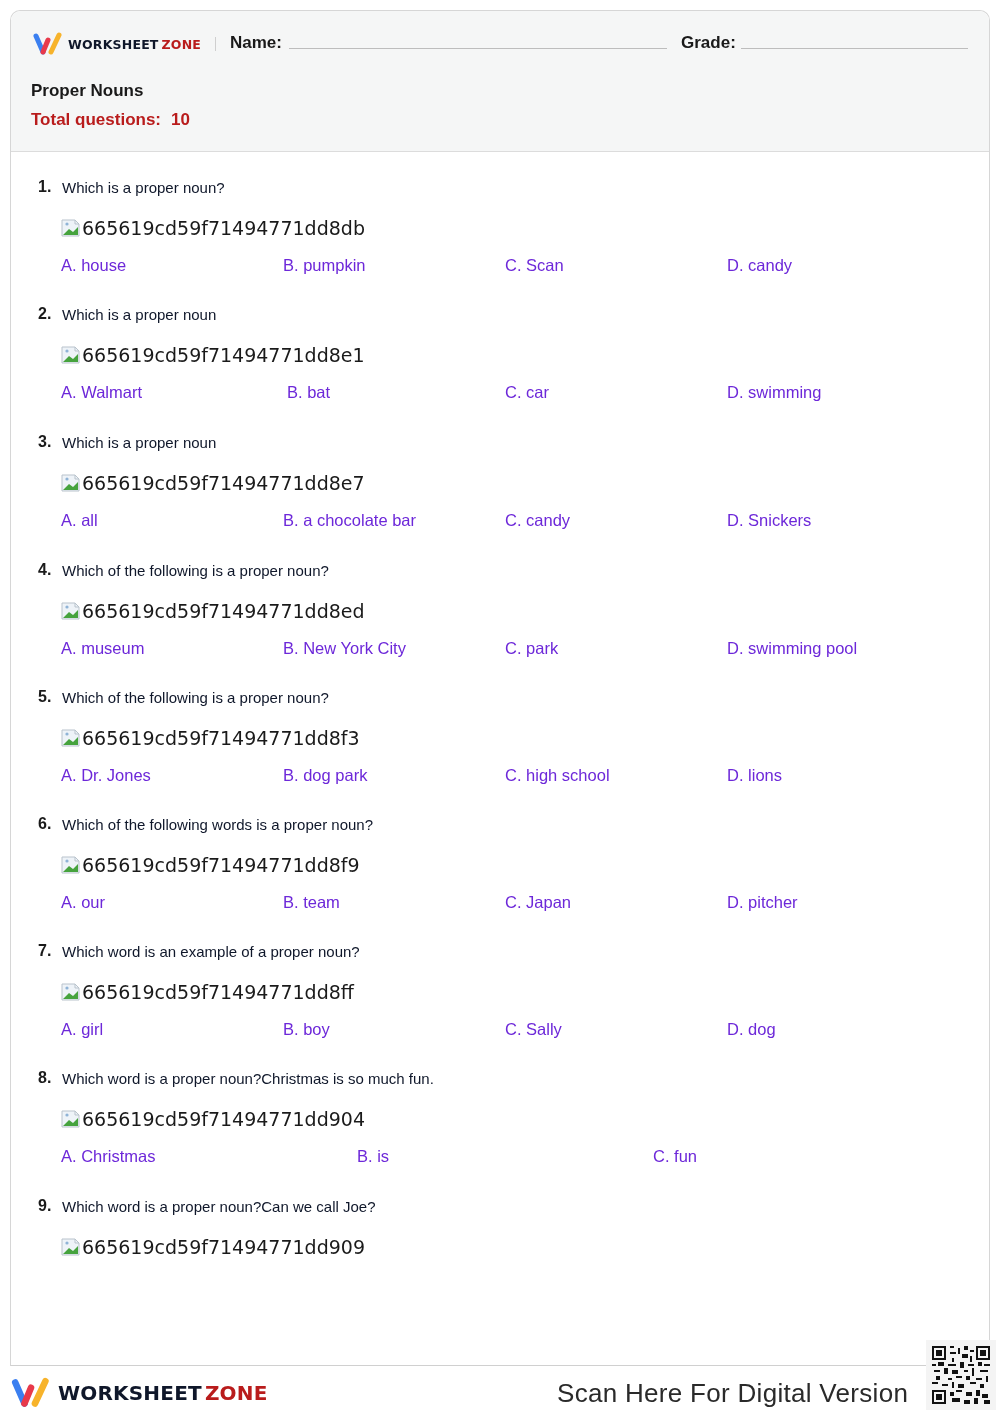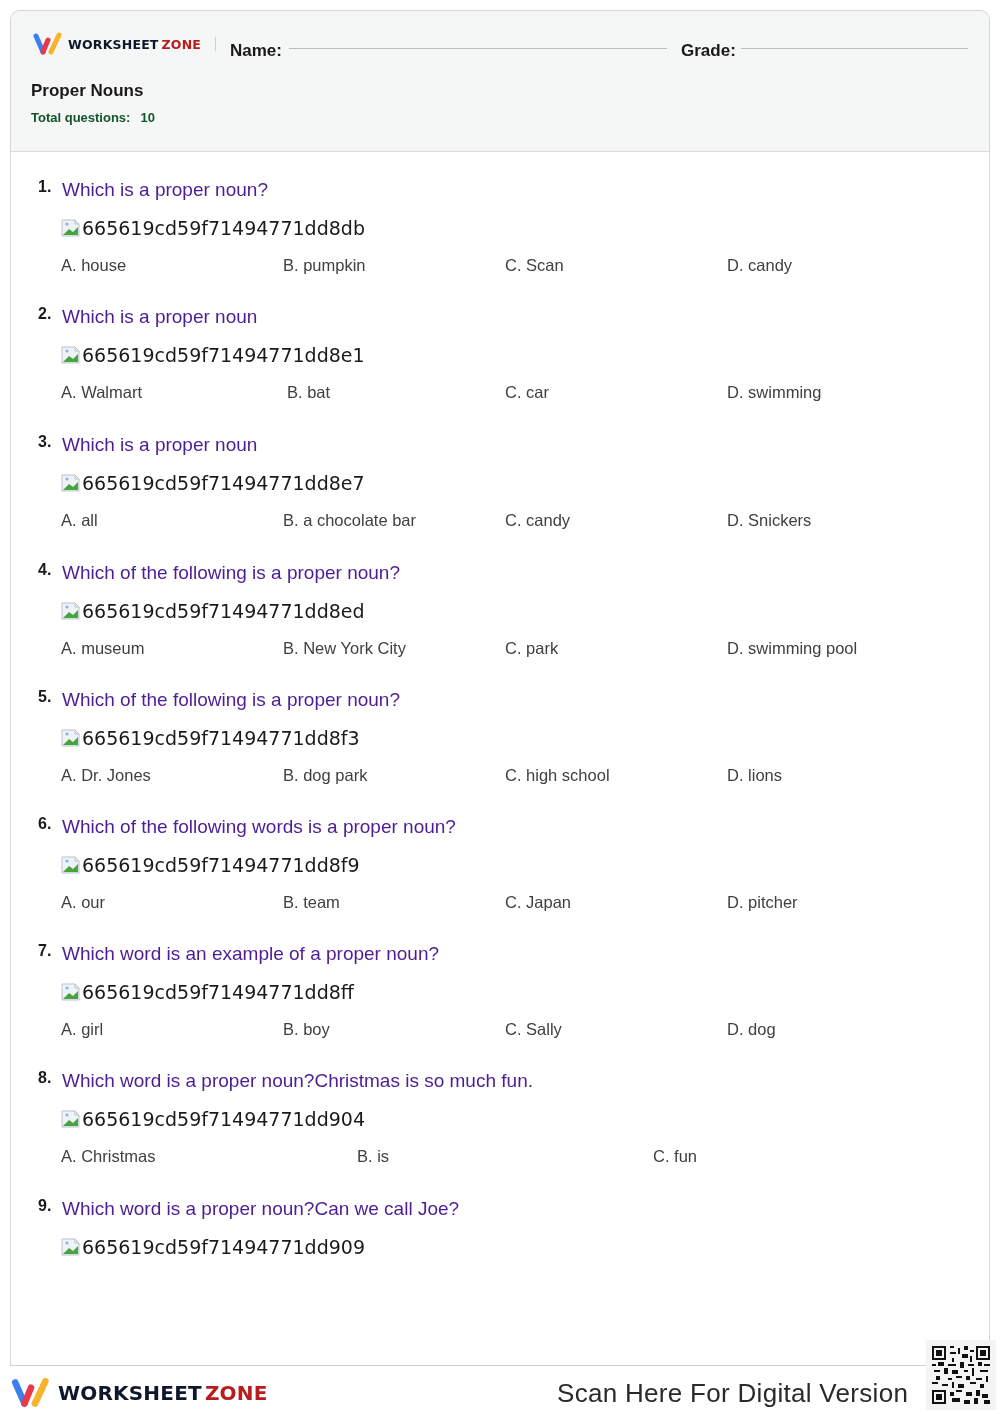--- a/index.html
+++ b/index.html
@@ -15,33 +15,33 @@
     height: 141px; background: #f5f6f6; border-bottom: 1px solid #dcdcdc;
     border-radius: 10px 10px 0 0; position: relative;
   }
   .brand { position: absolute; left: 21px; top: 21px; display: flex; align-items: center; }
   .brand-mark { width: 32px; height: 24px; position: relative; }
   .brand-text { font-family: "DejaVu Sans", sans-serif; font-weight: bold; font-size: 12.5px; letter-spacing: 0.2px; margin-left: 4px; }
   .brand-text .w { color: #0f172a; }
   .brand-text .z { color: #b91c1c; margin-left: 3px; }
   .brand-sep { width: 1px; height: 14px; background: #cfcfcf; margin-left: 14px; }
 
-  .field-label { position: absolute; top: 22px; font-weight: bold; font-size: 17px; color: #1a1a1a; margin-top: 8px; }
+  .field-label { position: absolute; top: 22px; font-weight: bold; font-size: 17px; color: #1a1a1a; }
   .field-line { position: absolute; top: 37px; height: 1px; background: #bdbdbd; }
 
   .title { position: absolute; left: 20px; top: 70px; font-weight: bold; font-size: 17px; color: #1a1a1a; }
-  .total { position: absolute; left: 20px; top: 99px; font-weight: bold; font-size: 13px; color: #14532d; }
+  .total { position: absolute; left: 20px; top: 99px; font-weight: bold; font-size: 17px; color: #b91c1c; }
   .total .num { margin-left: 10px; }
 
   .q { position: absolute; left: 0; width: 960px; }
   .q-num { position: absolute; left: 27px; top: 0; font-weight: bold; font-size: 16px; color: #1a1a1a; }
-  .q-text { position: absolute; left: 51px; top: 1px; font-size: 19px; color: #4c1d95; white-space: nowrap; text-align: center; }
+  .q-text { position: absolute; left: 51px; top: 1px; font-size: 15px; color: #0f172a; white-space: nowrap; text-align: center; }
   .q-img { position: absolute; left: 50px; top: 39px; display: flex; align-items: center; font-family: "DejaVu Sans", sans-serif; font-size: 19px; color: #1a1a1a; }
   .broken-icon { width: 20px; height: 20px; position: relative; margin-right: 1px; }
-  .opt { position: absolute; top: 78px; font-size: 16.5px; color: #404040; white-space: nowrap; }
+  .opt { position: absolute; top: 78px; font-size: 16.5px; color: #6d28d9; white-space: nowrap; }
 
   .footer-brand { position: absolute; left: 10px; top: 1377px; display: flex; align-items: center; }
   .footer-brand .brand-text { font-size: 20px; margin-left: 6px; }
   .scan { position: absolute; left: 557px; top: 1378px; font-size: 26px; color: #2a2a2a; letter-spacing: 0.3px; }
   .qr { position: absolute; left: 926px; top: 1340px; width: 70px; height: 70px; background: #f4f4f4; padding: 6px; }
 </style>
 </head>
 <body>
 
 <div class="sheet">

